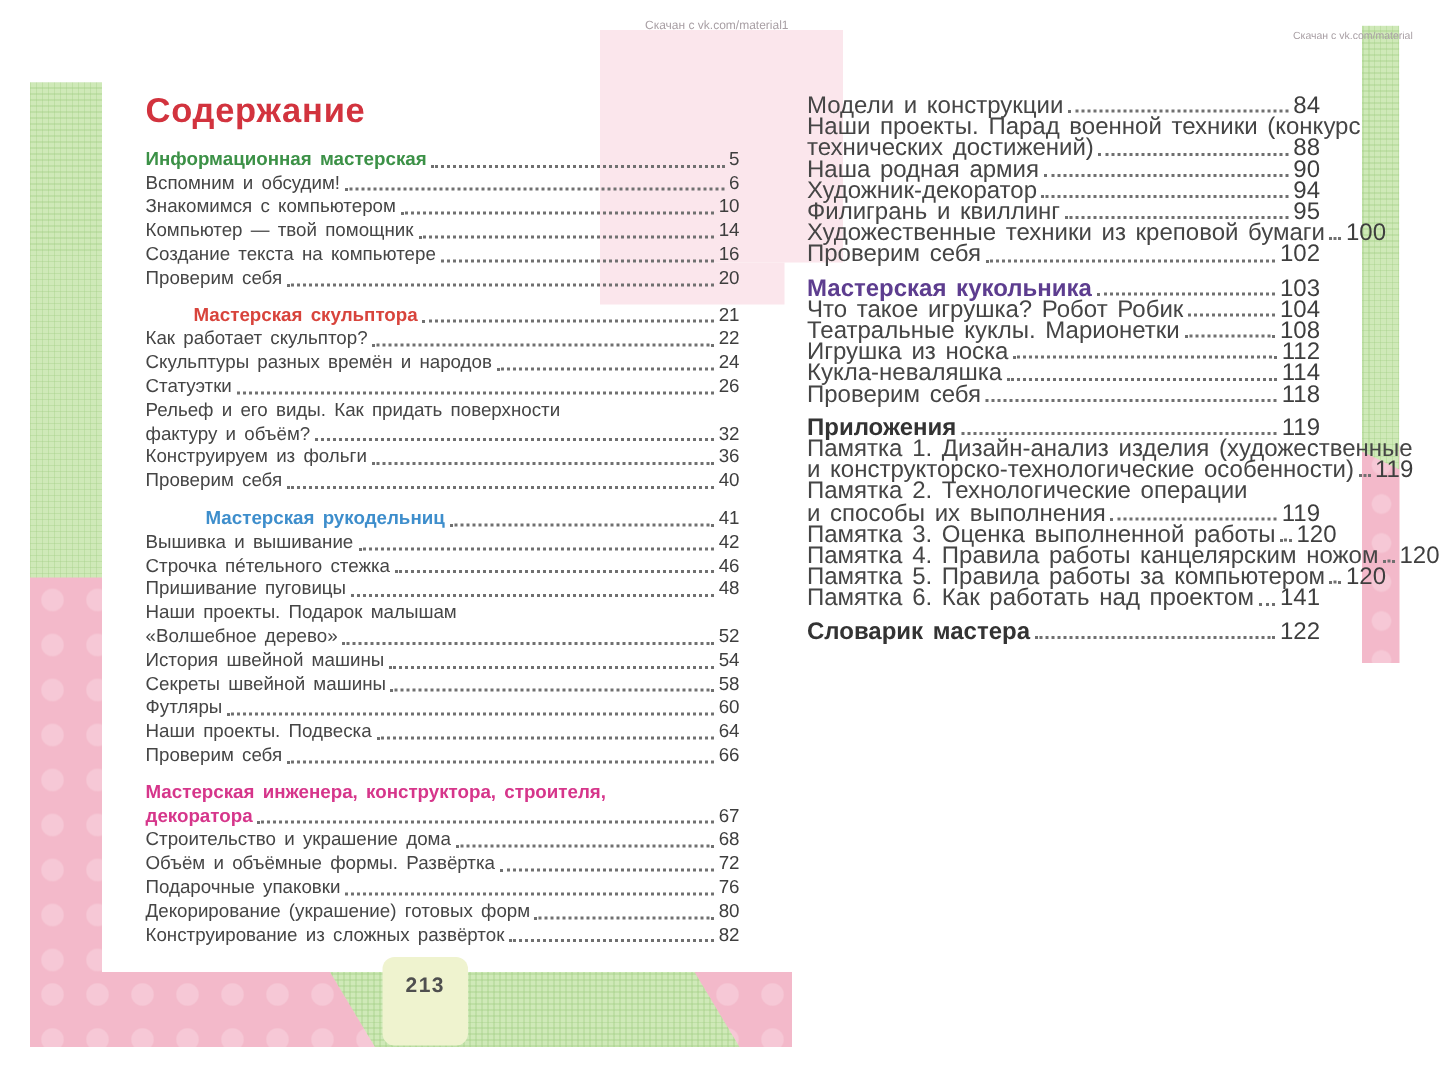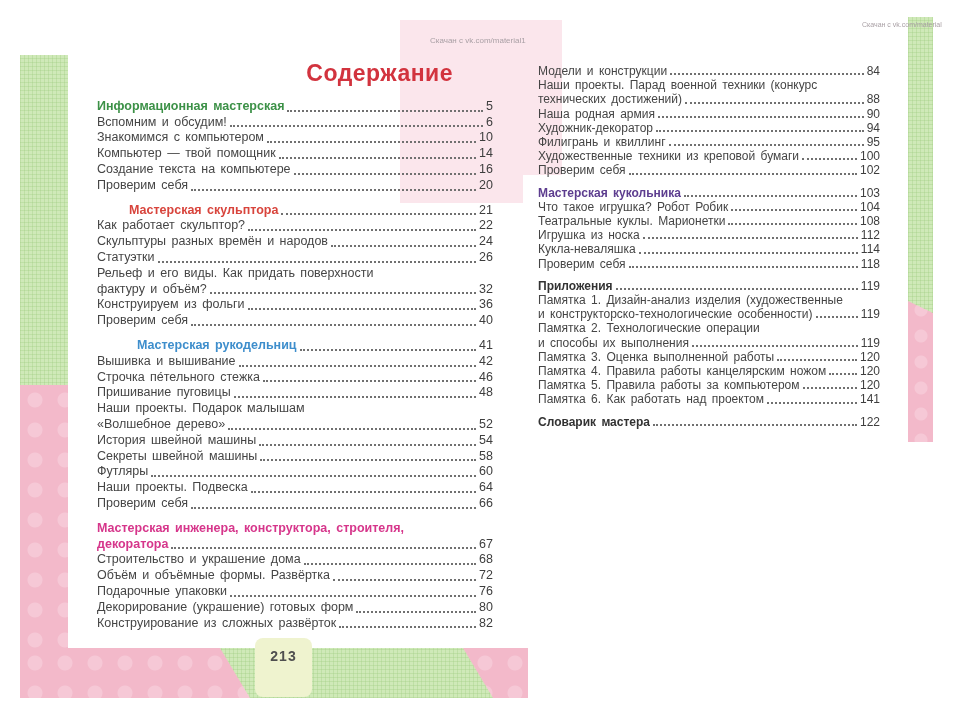--- a/index.html
+++ b/index.html
@@ -54,28 +54,28 @@
   .overlay-pink-a{position:absolute;left:400px;top:20px;width:162px;height:155px;background:#fbe6ec;z-index:0;}
   .overlay-pink-b{position:absolute;left:400px;top:175px;width:123px;height:28px;background:#fbe6ec;z-index:0;}
   
   .folio-tab{
     position:absolute;left:255px;top:638px;width:57px;height:59px;z-index:3;
     background:#eff3cf;border-radius:8px;text-align:center;
   }
   .folio-tab span{display:inline-block;margin-top:10px;font-size:14px;font-weight:bold;color:#4f4f4f;letter-spacing:1px;}
   
   .wm{position:absolute;font-size:8px;color:#a89fa4;z-index:4;white-space:nowrap;}
-  .wm-left{left:430px;top:36px;}
+  .wm-left{left:430px;top:12px;}
   .wm-right{left:862px;top:21px;width:94px;overflow:hidden;font-size:7px;}
   
   .col{position:absolute;z-index:3;}
   .col-left{left:97px;top:60px;width:396px;font-size:12.5px;line-height:15.8px;word-spacing:2px;}
-  .col-right{left:538px;top:64px;width:342px;font-size:12px;line-height:14.2px;word-spacing:2px;}
+  .col-right{left:538px;top:64px;width:342px;font-size:16px;line-height:14.2px;word-spacing:2px;}
   .page-title{
-    font-size:23px;font-weight:bold;color:#d2333e;text-align:right;
+    font-size:23px;font-weight:bold;color:#d2333e;text-align:left;
     margin:6px 40px 17px 0;letter-spacing:.5px;word-spacing:3px;
   }
   .toc-item .line{display:flex;align-items:flex-end;}
   .toc-item .t{white-space:nowrap;}
   .toc-item .dots{flex:1;min-width:8px;border-bottom:2px dotted #707070;margin:0 3px 3px 3px;}
   .toc-item .num{color:#3e3e3e;white-space:nowrap;}
   .toc-item.gap{margin-top:9px;}
   .col-right .toc-item.gap{margin-top:8px;}
   .toc-item.header-green  .t{color:#3c9147;font-weight:bold;}
   .toc-item.header-red    .t{color:#d8443c;font-weight:bold;padding-left:32px;}

